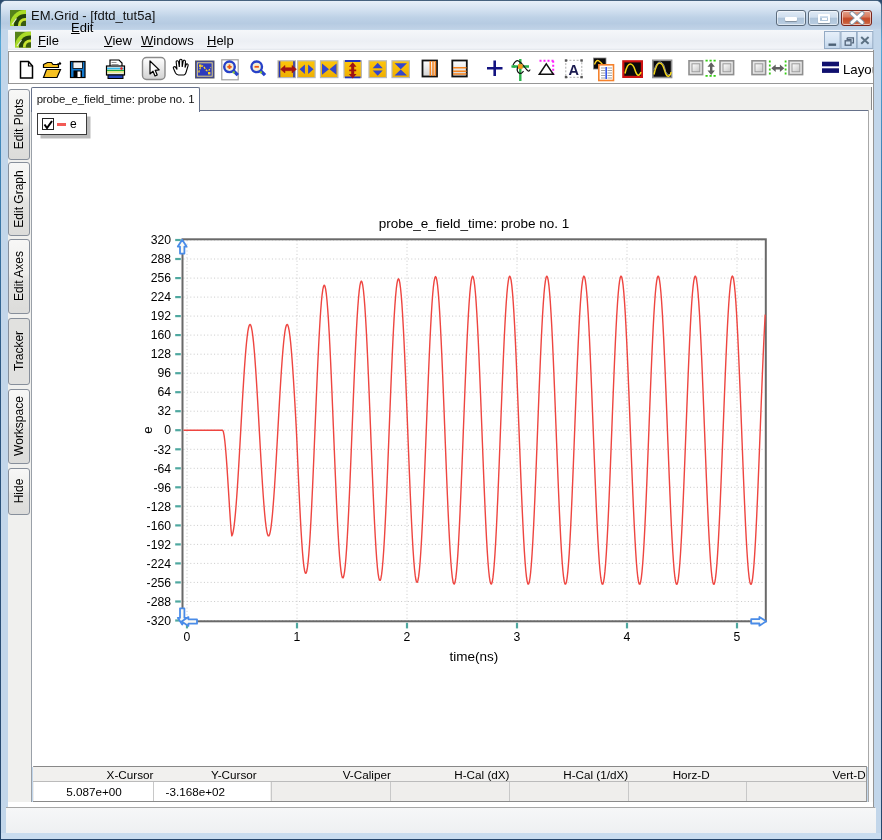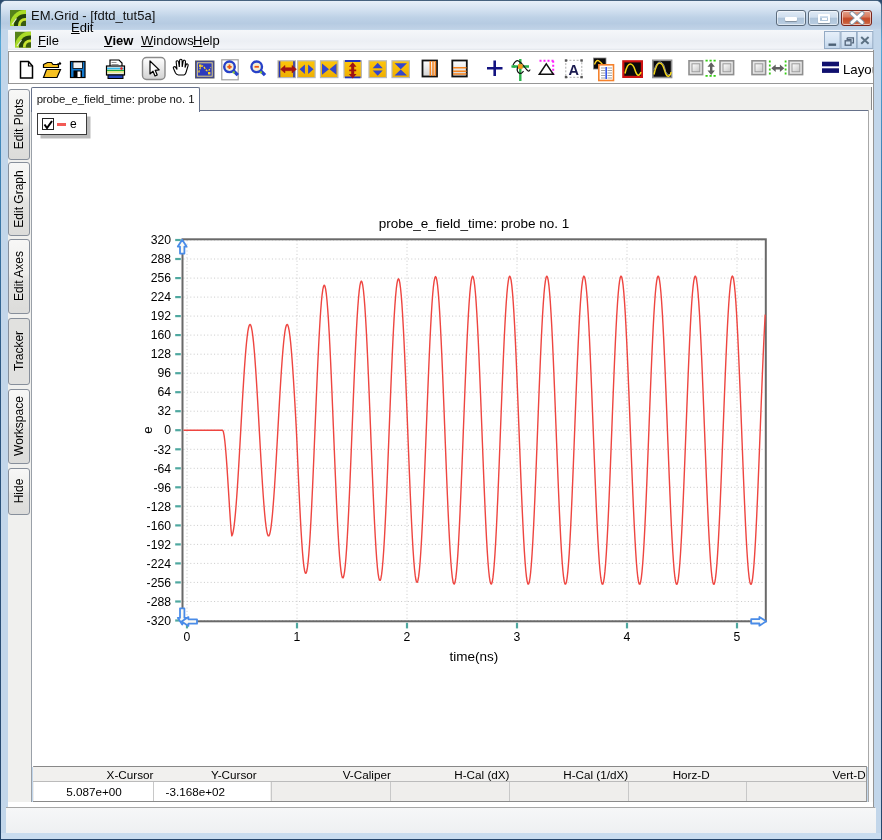--- a/index.html
+++ b/index.html
@@ -75,23 +75,23 @@
 <div id="maxglyph" class="abs"></div>
 <div id="maxglyph2" class="abs"></div>
 <svg class="abs" style="left:845px;top:11px;z-index:3;" width="24" height="14" viewBox="0 0 24 14">
     <path d="M7 2.5 L17 11.5 M17 2.5 L7 11.5" stroke="#8a9aa8" stroke-width="5" stroke-linecap="round"></path>
     <path d="M7 2.5 L17 11.5 M17 2.5 L7 11.5" stroke="#fff" stroke-width="3" stroke-linecap="round"></path>
   </svg>
 <div class="abs" style="left:8px;top:29.5px;width:865px;height:81px;background:#fff;"></div>
 <div id="menubar" class="abs"></div>
 <div class="menu" style="left:38px;top:33px;"><u>F</u>ile</div>
 <div class="menu" style="left:71px;top:20px;"><u>E</u>dit</div>
-<div class="menu" style="left:104px;top:33px;font-weight:bold;"><u>V</u>iew</div>
+<div class="menu" style="left:104px;top:33px;"><u>V</u>iew</div>
 <div class="menu" style="left:141px;top:33px;"><u>W</u>indows</div>
-<div class="menu" style="left:193px;top:33px;"><u>H</u>elp</div>
+<div class="menu" style="left:207px;top:33px;"><u>H</u>elp</div>
 <div id="toolbar" class="abs"></div>
 <div id="tabbar" class="abs"></div>
 <div id="tabline" class="abs"></div>
 <div id="tabline2" class="abs"></div>
 <div id="activetab" class="abs">
     <div>probe_e_field_time: probe no. 1</div>
   </div>
 <div id="leftstrip" class="abs"></div>
 <div class="vtab abs" style="top:89px;height:70.5px;">
     <span>Edit Plots</span>

